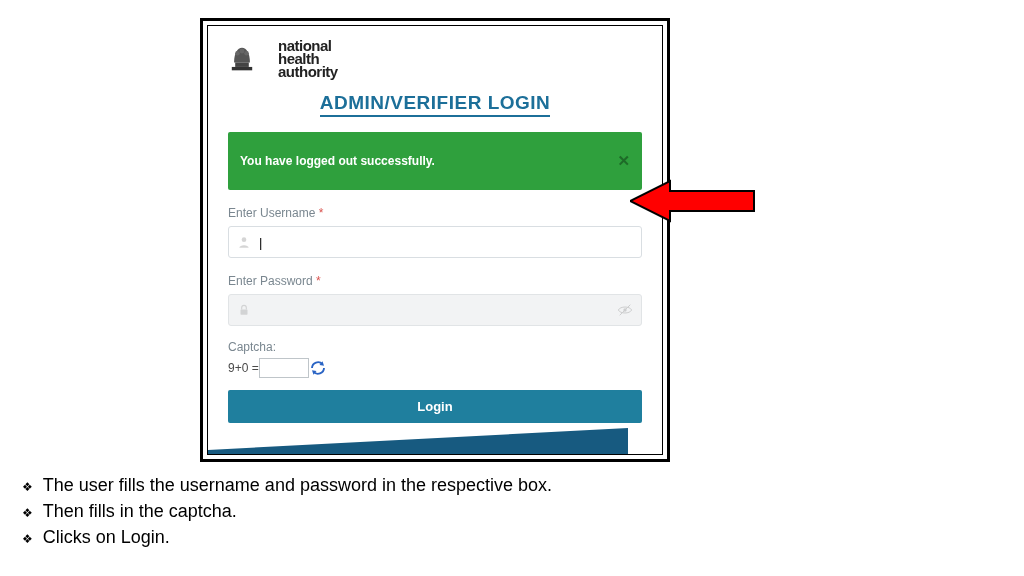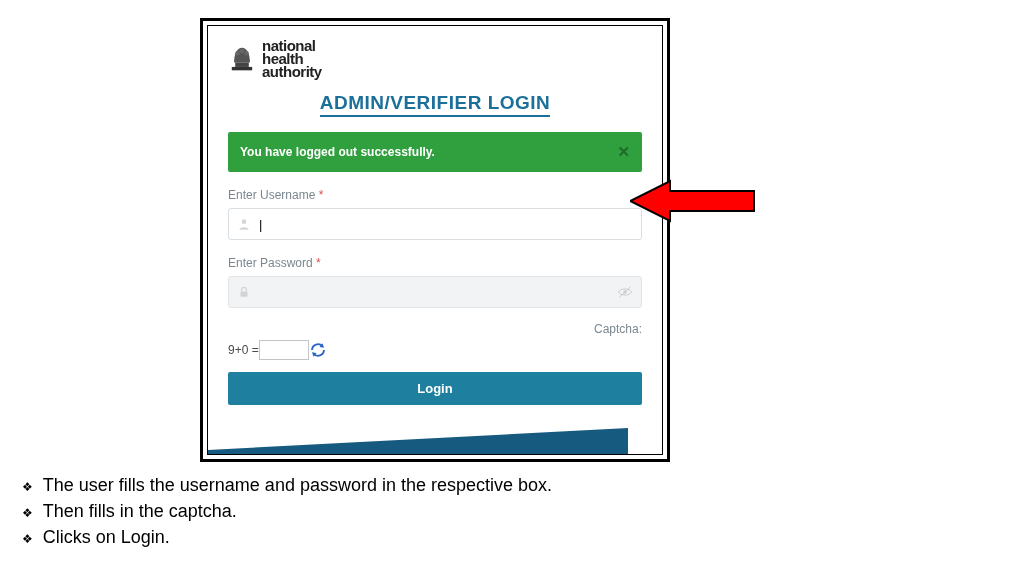--- a/index.html
+++ b/index.html
@@ -24,21 +24,21 @@
     border: 1px solid #000;
     width: 100%;
     height: 100%;
     padding: 14px 20px 0 20px;
     position: relative;
     overflow: hidden;
   }
   .logo-row {
     display: flex;
     align-items: center;
-    gap: 6px;
+    gap: 22px;
   }
   .emblem {
     width: 28px;
     height: 34px;
   }
   .logo-text {
     font-family: Arial, sans-serif;
     font-weight: 900;
     font-size: 15px;
     line-height: 0.85;
@@ -56,21 +56,21 @@
   }
   .login-title span {
     border-bottom: 2px solid #1c6f99;
     padding-bottom: 2px;
   }
   .alert {
     background: #2fa03d;
     color: #fff;
     font-size: 12px;
     font-weight: 600;
-    padding: 11px 12px;
+    padding: 20px 12px;
     margin-top: 18px;
     display: flex;
     justify-content: space-between;
     align-items: center;
     border-radius: 2px;
   }
   .alert-close {
     color: #1e6b28;
     font-size: 15px;
     font-weight: bold;
@@ -108,21 +108,20 @@
     border: none;
     outline: none;
     font-size: 13px;
     flex: 1;
     background: transparent;
   }
   .captcha-label {
     color: #7a8790;
     font-size: 12px;
     margin-top: 14px;
-    text-align: right;
   }
   .captcha-row {
     display: flex;
     align-items: center;
     margin-top: 4px;
     font-size: 12px;
     color: #4a4a4a;
   }
   .captcha-input {
     width: 50px;

